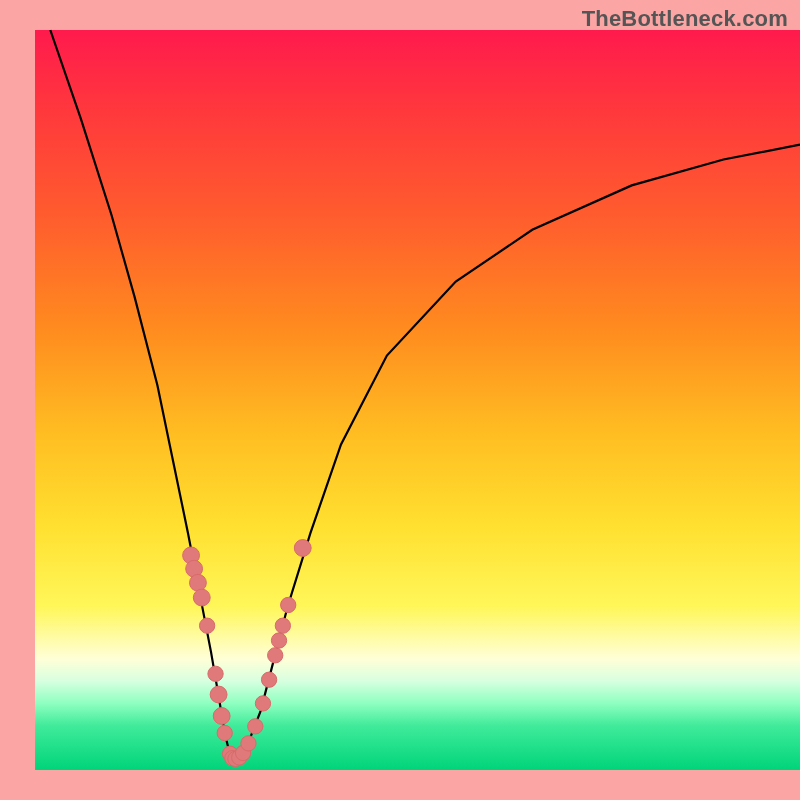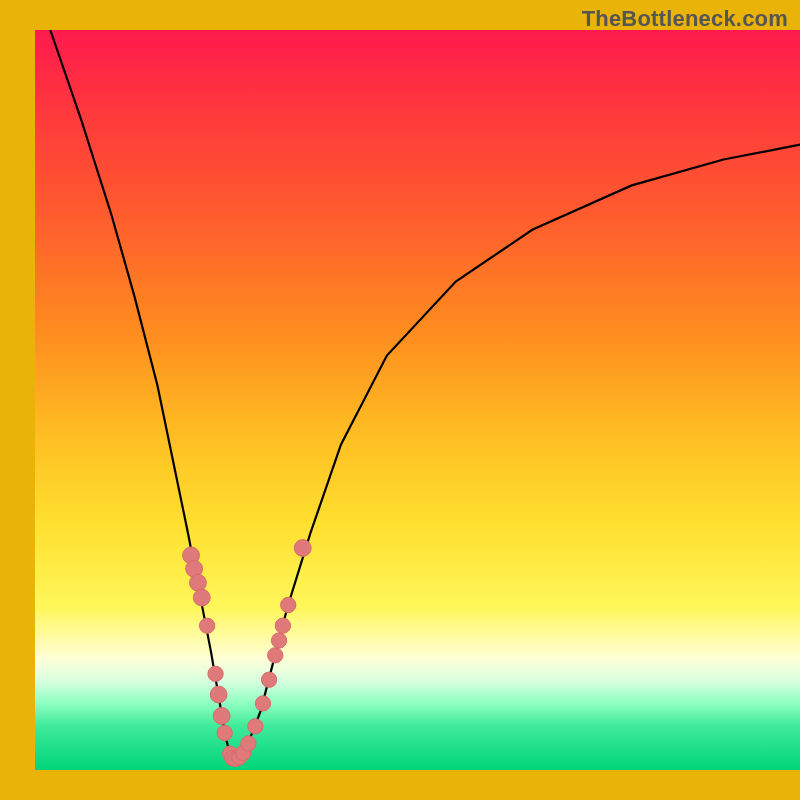--- a/index.html
+++ b/index.html
@@ -8,21 +8,21 @@
     width: 800px;
     height: 800px;
     overflow: hidden;
     background: #000;
     font-family: Arial, Helvetica, sans-serif;
   }
   .frame {
     position: relative;
     width: 800px;
     height: 800px;
-    background: #eab308;
+    background: #fca5a5;
   }
   .plot-area {
     position: absolute;
     left: 35px;
     top: 30px;
     width: 765px;
     height: 740px;
     background: linear-gradient(
       to bottom,
       #ff1a4d 0%,

